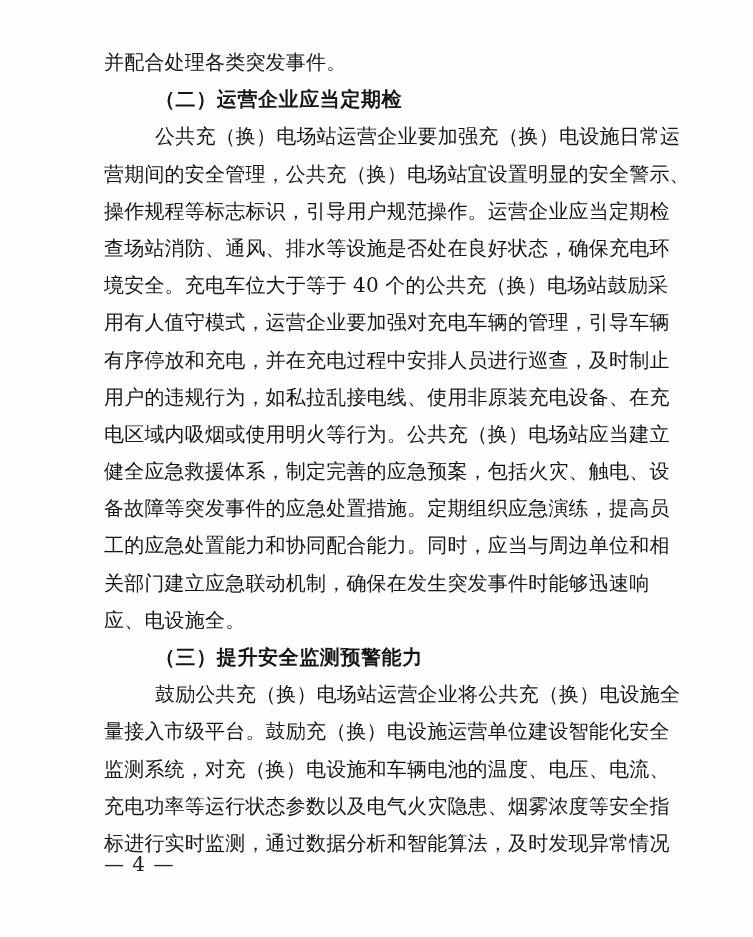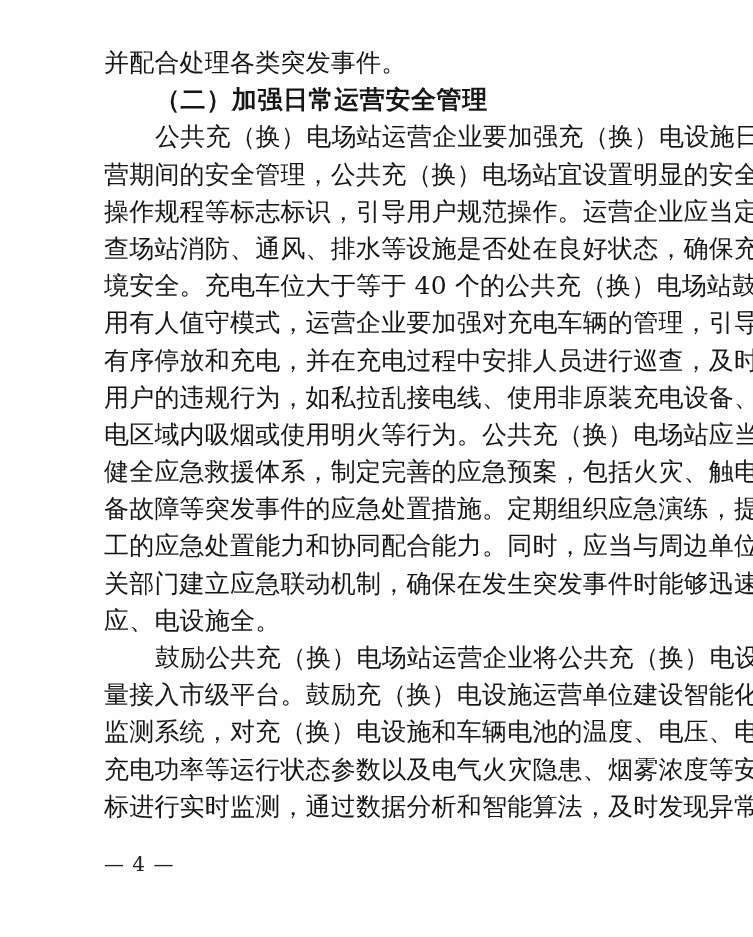--- a/index.html
+++ b/index.html
@@ -24,21 +24,21 @@
   }
   .doc-body {
     position: absolute;
     left: 104px;
     top: 44px;
     width: 552px;
   }
   .line {
     height: 37.2px;
     line-height: 37.2px;
-    font-size: 25px;
+    font-size: 20px;
     letter-spacing: 0.2px;
     white-space: pre;
     color: #161616;
     text-rendering: optimizeLegibility;
   }
   .line.indent {
     text-indent: 51px;
   }
   .line.heading {
     text-indent: 51px;
@@ -55,35 +55,36 @@
     font-family: "DejaVu Serif", "Liberation Serif", serif;
     white-space: pre;
   }
 </style>
 </head>
 <body>
 
 <div class="page">
   <div class="doc-body">
       <div class="line">并配合处理各类突发事件。</div>
-      <div class="line heading">（二）加强日常运营安全管理</div>
+      <div class="line heading">（二）运营企业应当定期检</div>
       <div class="line indent">公共充（换）电场站运营企业要加强充（换）电设施日常运</div>
       <div class="line">营期间的安全管理，公共充（换）电场站宜设置明显的安全警示、</div>
       <div class="line">操作规程等标志标识，引导用户规范操作。运营企业应当定期检</div>
       <div class="line">查场站消防、通风、排水等设施是否处在良好状态，确保充电环</div>
       <div class="line">境安全。充电车位大于等于 40 个的公共充（换）电场站鼓励采</div>
       <div class="line">用有人值守模式，运营企业要加强对充电车辆的管理，引导车辆</div>
       <div class="line">有序停放和充电，并在充电过程中安排人员进行巡查，及时制止</div>
       <div class="line">用户的违规行为，如私拉乱接电线、使用非原装充电设备、在充</div>
       <div class="line">电区域内吸烟或使用明火等行为。公共充（换）电场站应当建立</div>
       <div class="line">健全应急救援体系，制定完善的应急预案，包括火灾、触电、设</div>
       <div class="line">备故障等突发事件的应急处置措施。定期组织应急演练，提高员</div>
       <div class="line">工的应急处置能力和协同配合能力。同时，应当与周边单位和相</div>
       <div class="line">关部门建立应急联动机制，确保在发生突发事件时能够迅速响</div>
       <div class="line">应、电设施全。</div>
+      <div class="line heading">（三）提升安全监测预警能力</div>
       <div class="line indent">鼓励公共充（换）电场站运营企业将公共充（换）电设施全</div>
       <div class="line">量接入市级平台。鼓励充（换）电设施运营单位建设智能化安全</div>
       <div class="line">监测系统，对充（换）电设施和车辆电池的温度、电压、电流、</div>
       <div class="line">充电功率等运行状态参数以及电气火灾隐患、烟雾浓度等安全指</div>
       <div class="line">标进行实时监测，通过数据分析和智能算法，及时发现异常情况</div>
     </div>
   <div class="page-number">— 4 —</div>
 </div>
 
 </body></html>

